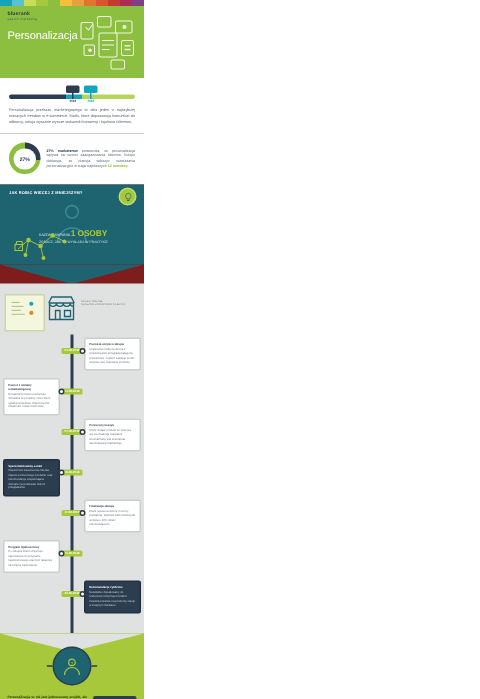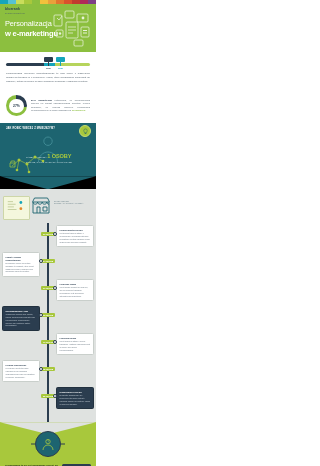--- a/index.html
+++ b/index.html
@@ -3,21 +3,21 @@
 <meta charset="utf-8">
 <style>
   * { margin:0; padding:0; box-sizing:border-box; }
   html,body { background:#ffffff; }
   body {
     width:96px; height:466px;
     font-family:"Liberation Sans", sans-serif;
     overflow:hidden;
     position:relative;
   }
-  .page { width:96px; height:404px; position:relative; background:#000000; }
+  .page { width:96px; height:404px; position:relative; background:#7f1d1d; }
 
   
   .rainbow { display:flex; width:100%; height:4px; }
   .rainbow i { flex:1 1 auto; height:100%; display:block; }
 
   
   .header { position:relative; background:#8cbf3f; padding:4px 5px 8px 5px; height:48px; }
   .logo { font-size:3.4px; font-weight:bold; color:#2b3d4f; letter-spacing:.1px; line-height:1.15; }
   .logo .sub { display:block; font-size:2.1px; font-weight:normal; color:#45586a; letter-spacing:.25px; }
   .title { margin-top:6px; color:#ffffff; font-size:7.4px; line-height:1.2; font-weight:300; letter-spacing:-.1px; }
@@ -131,21 +131,20 @@
       <i style="background: rgb(125, 63, 134);"></i>
     </div>
 
   <div class="header">
     <div class="logo">
       <span>bluerank</span>
       <span class="sub">search marketing</span>
     </div>
     <div class="title">
       <span>Personalizacja</span>
-      <b>w e-marketingu</b>
     </div>
     <svg class="hero-art" viewBox="0 0 42 40">
       <g fill="none" stroke="#ffffff" stroke-width="0.7" opacity="0.92">
         <rect x="2" y="6" width="8" height="11" rx="1"></rect>
         <rect x="13" y="2" width="9" height="7" rx="1"></rect>
         <rect x="25" y="5" width="11" height="8" rx="1"></rect>
         <rect x="14" y="13" width="12" height="16" rx="1.2"></rect>
         <rect x="29" y="18" width="8" height="10" rx="1"></rect>
         <rect x="4" y="21" width="7" height="7" rx="1"></rect>
         <rect x="22" y="31" width="9" height="6" rx="1"></rect>

